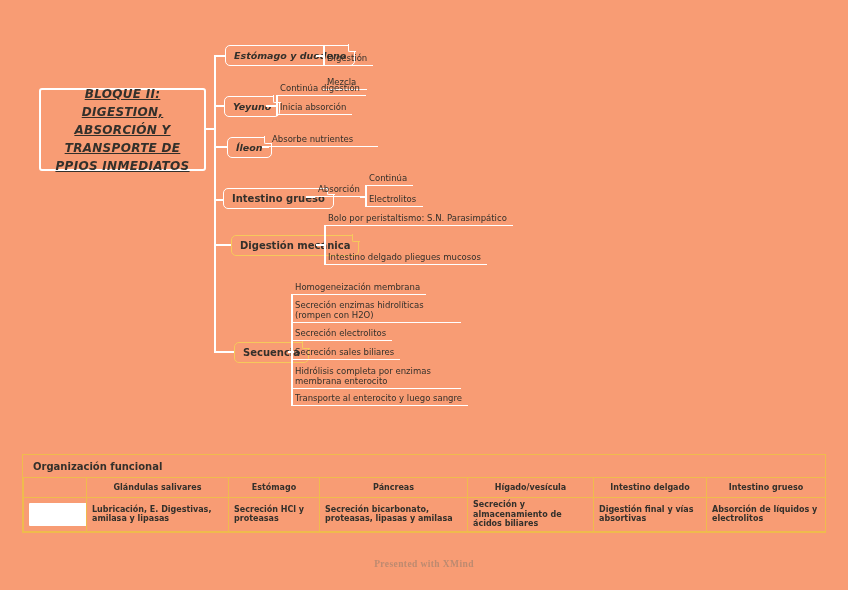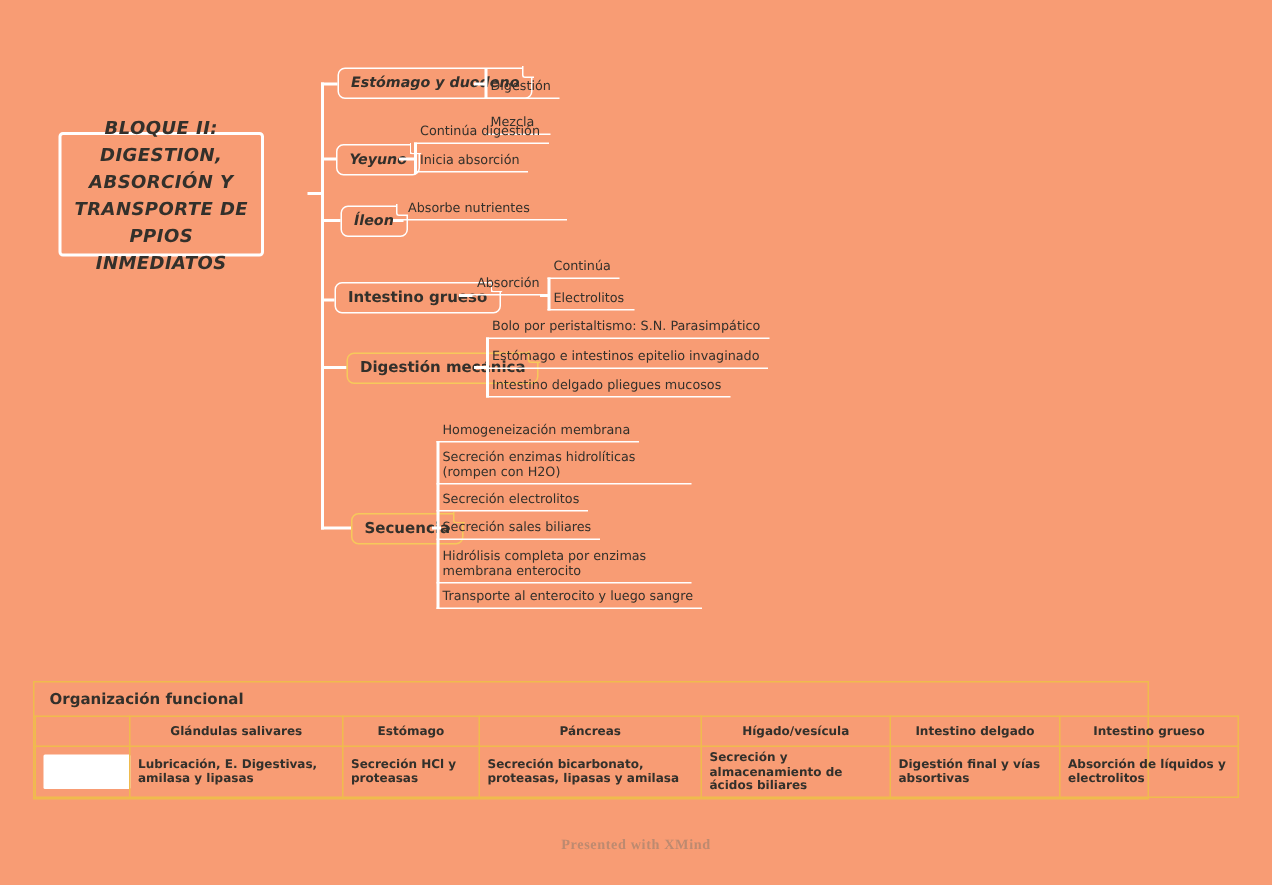--- a/index.html
+++ b/index.html
@@ -6,43 +6,43 @@
     --background:#F89C74; --line:#FFFFFF; --text:#33302B;
     --accent-yellow:#F6C95B; --table-border:#EFBB4D; --footer-text:#BD8A70;
   }
   html,body{margin:0;padding:0;background:#e8e8e8;}
   .canvas{
     position:relative;width:848px;height:590px;background:var(--background);
     font-family:"DejaVu Sans",sans-serif;color:var(--text);overflow:hidden;
   }
   .ln{position:absolute;background:var(--line);}
   .root{
-    position:absolute;left:39px;top:88px;width:137px;height:83px;box-sizing:border-box;
+    position:absolute;left:39px;top:88px;width:167px;height:83px;box-sizing:border-box;
     border:2px solid var(--line);border-radius:3px;display:flex;align-items:center;justify-content:center;
     text-align:center;font-style:italic;font-weight:700;font-size:12px;line-height:18px;
-    letter-spacing:0.3px;padding:4px;
+    letter-spacing:0.3px;padding:4px;text-decoration:underline;
   }
   .topic{
     position:absolute;border:1.8px solid var(--line);border-radius:5px;
     padding:4px 8px 4px 8px;font-size:9.5px;font-weight:700;white-space:nowrap;--fold:var(--line);
   }
   .topic.hand{font-style:italic;}
   .topic.yellow{border-color:var(--accent-yellow);--fold:var(--accent-yellow);}
   .topic::after{
     content:"";position:absolute;top:-1.8px;right:-1.8px;width:7px;height:7px;
     background:var(--background);border-left:1.8px solid var(--fold);
     border-bottom:1.8px solid var(--fold);border-bottom-left-radius:2px;
   }
   .leaf{
     position:absolute;font-size:8.5px;line-height:10px;padding:0 6px 2px 4px;
     border-bottom:1.6px solid var(--line);white-space:nowrap;box-sizing:border-box;
   }
   .leaf.wrap{white-space:normal;}
   .org{
-    position:absolute;left:22px;top:454px;width:744px;box-sizing:border-box;
+    position:absolute;left:22px;top:454px;width:804px;box-sizing:border-box;
     border:1px solid var(--table-border);
   }
   .org-title{font-size:10px;font-weight:600;padding:6px 10px 5px 10px;}
   .org table{width:100%;border-collapse:collapse;table-layout:fixed;}
   .org th,.org td{border:1px solid var(--table-border);font-size:8px;font-weight:700;color:var(--text);}
   .org th{height:17px;text-align:center;padding:1px 2px;}
   .org td{height:28px;padding:2px 5px;vertical-align:middle;line-height:9.5px;text-align:left;}
   .blank-cell{width:58px;height:23px;background:#fff;border-radius:1px;}
   .footer{
     position:absolute;left:0;top:559px;width:100%;text-align:center;
@@ -98,21 +98,20 @@
   <div class="ln" style="left:365px;top:185px;width:1.6px;height:22px;"></div>
   <div class="leaf" style="left:365px;top:173px;min-width:46px;">Continúa</div>
   <div class="leaf" style="left:365px;top:194px;min-width:58px;">Electrolitos</div>
 
   <div class="topic yellow" style="left:231px;top:235px;font-size:10px;">
     <span>Digestión mecánica</span>
   </div>
   <div class="ln" style="left:316px;top:244px;width:9px;height:1.6px;"></div>
   <div class="ln" style="left:324px;top:225px;width:1.6px;height:40px;"></div>
   <div class="leaf" style="left:324px;top:213px;min-width:150px;">Bolo por peristaltismo: S.N. Parasimpático</div>
-  <div class="leaf" style="left:324px;top:233px;min-width:142px;">Estómago e intestinos epitelio invaginado</div>
   <div class="leaf" style="left:324px;top:252px;min-width:118px;">Intestino delgado pliegues mucosos</div>
 
   <div class="topic yellow" style="left:234px;top:342px;font-size:10px;">
     <span>Secuencia</span>
   </div>
   <div class="ln" style="left:288px;top:351px;width:6px;height:1.6px;"></div>
   <div class="ln" style="left:291px;top:294px;width:1.6px;height:112px;"></div>
   <div class="leaf" style="left:291px;top:282px;min-width:94px;">Homogeneización membrana</div>
   <div class="leaf wrap" style="left:291px;top:300px;width:170px;">Secreción enzimas hidrolíticas (rompen con H2O)</div>
   <div class="leaf" style="left:291px;top:328px;min-width:88px;">Secreción electrolitos</div>

